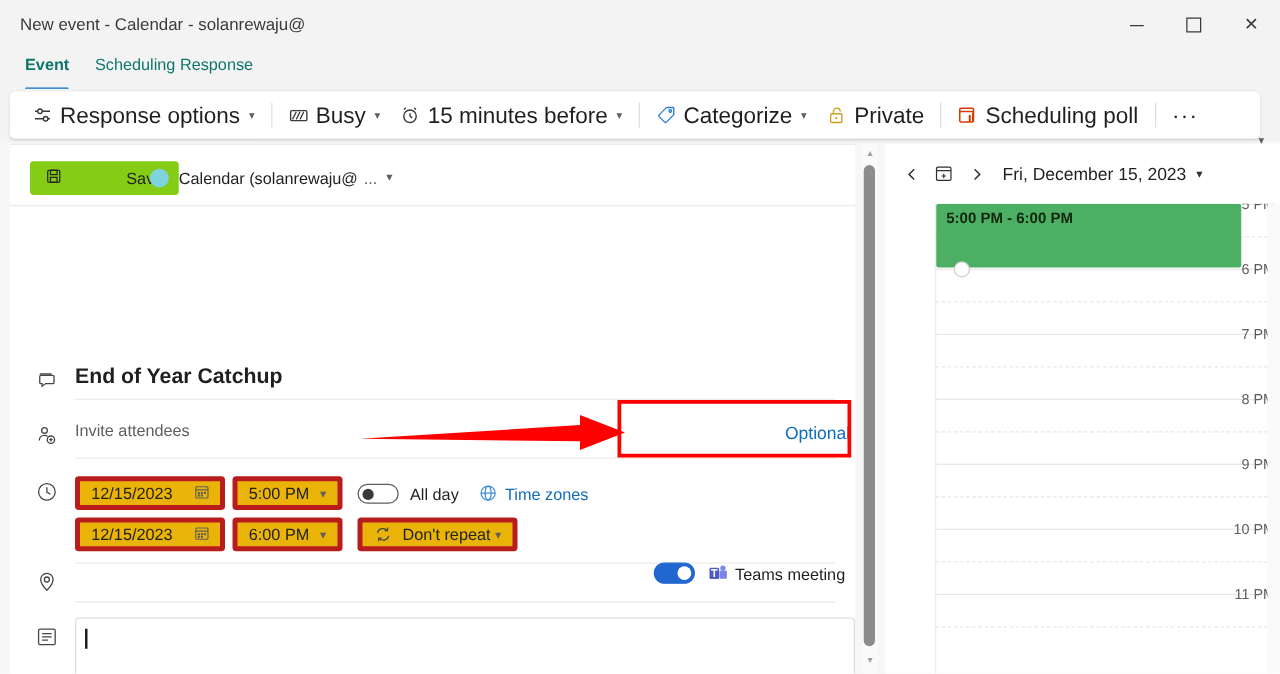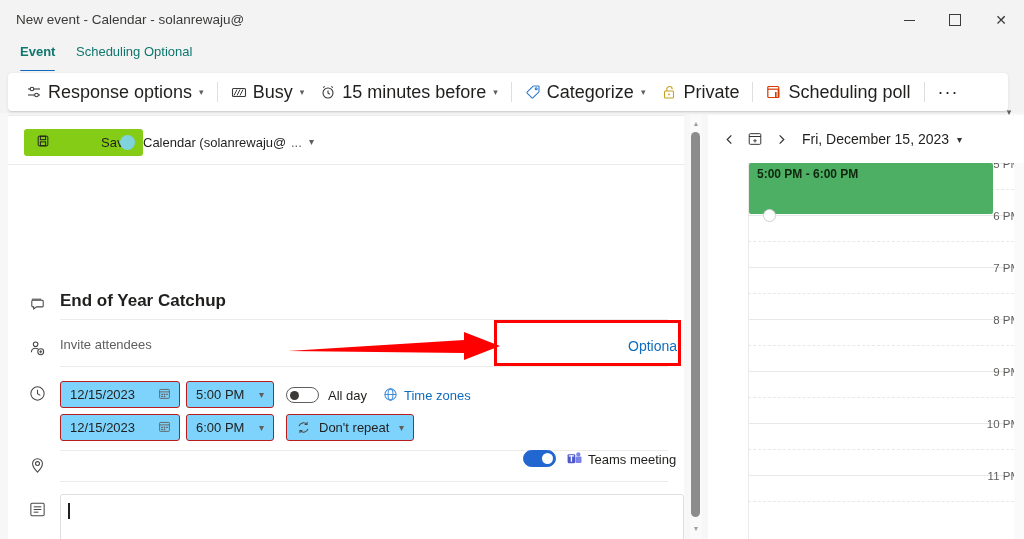--- a/index.html
+++ b/index.html
@@ -55,21 +55,21 @@
   .calname{position:absolute;left:135px;top:19px;font-size:13px;color:#201f1e;white-space:nowrap;}
   .calellipsis{position:absolute;left:283px;top:19px;font-size:13px;color:#605e5c;}
   .calchev{position:absolute;left:301px;top:20px;font-size:10px;color:#605e5c;}
   .ficon{position:absolute;left:18px;display:flex;align-items:center;justify-content:center;width:22px;height:22px;color:#484644;}
   .fline{position:absolute;left:52px;width:608px;height:1px;background:#edebe9;}
 
   .subject{position:absolute;left:52px;top:175px;font-size:17px;font-weight:bold;color:#201f1e;}
   .invite{position:absolute;left:52px;top:221px;font-size:13px;color:#605e5c;}
   .optional{position:absolute;left:620px;top:222px;font-size:14px;color:#0f6cbd;cursor:default;}
 
-  .fld{position:absolute;border:1px solid #b91c1c;border-radius:3px;background:#7dd3fc;display:flex;align-items:center;box-sizing:border-box;}
+  .fld{position:absolute;border:4px solid #b91c1c;border-radius:3px;background:#eab308;display:flex;align-items:center;box-sizing:border-box;}
   .fld .txt{font-size:13px;color:#201f1e;}
   .fld .chv{position:absolute;right:9px;font-size:10px;color:#605e5c;}
   .fld .calicon{position:absolute;right:8px;color:#605e5c;}
 
   .toggle{position:absolute;width:33px;height:16px;border-radius:9px;border:1px solid #605e5c;background:#fff;box-sizing:border-box;}
   .toggle .knob{position:absolute;left:3px;top:3px;width:9px;height:9px;border-radius:50%;background:#3b3a39;}
   .toggle.on{background:#2266cf;border-color:#2266cf;}
   .toggle.on .knob{left:auto;right:2px;top:2px;width:11px;height:11px;background:#fff;}
 
   .plain{position:absolute;font-size:13px;color:#201f1e;}
@@ -115,21 +115,21 @@
           <span class="glyph-max"></span>
         </div>
       <div class="winbtn close">
           <span class="glyph-close">✕</span>
         </div>
     </div>
   </div>
 
   <div class="tabs">
     <div class="tab active" style="left:16px;">Event</div>
-    <div class="tab" style="left:72px;">Scheduling Optional</div>
+    <div class="tab" style="left:72px;">Scheduling Response</div>
   </div>
 
   <div class="ribbonwrap">
     <div class="ribbon">
       <div style="width:10px;"></div>
 
       <div class="rb">
         <span class="ico">
           <svg width="16" height="16" viewBox="0 0 16 16" fill="none" stroke="#3b3a39" stroke-width="1.1">
             <line x1="2" y1="5" x2="14" y2="5"></line>

